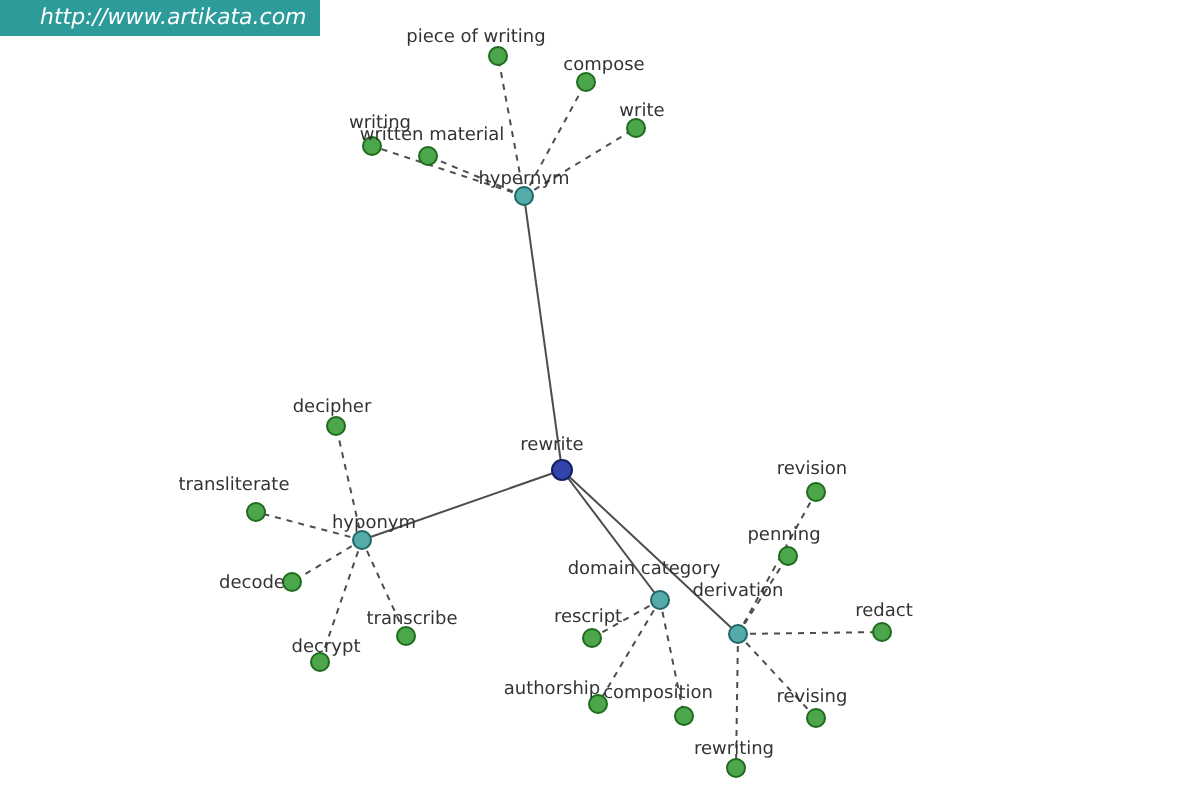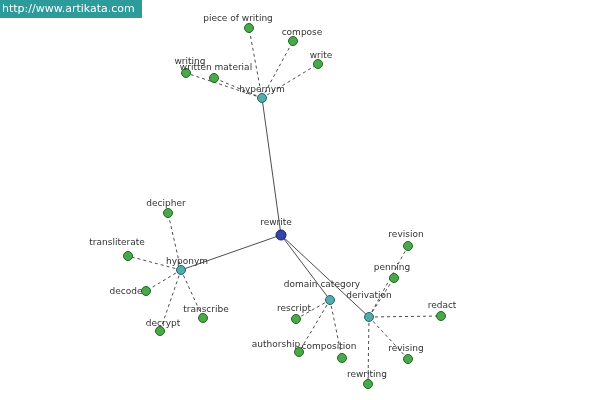--- a/index.html
+++ b/index.html
@@ -12,25 +12,26 @@
     position: relative;
     width: 600px;
     height: 400px;
     background: #ffffff;
     overflow: hidden;
   }
   .site-banner {
     position: absolute;
     top: 0;
     left: 0;
-    padding: 3px 7px 4px 2px;
+    padding: 3px 7px 4px 20px;
     font-size: 11px;
     line-height: 1;
     z-index: 2;
     white-space: nowrap;
+    font-style: italic;
   }
   svg.graph {
     position: absolute;
     top: 0;
     left: 0;
   }
   svg.graph text {
     font-family: "DejaVu Sans", "Liberation Sans", sans-serif;
     font-size: 9px;
     cursor: pointer;

